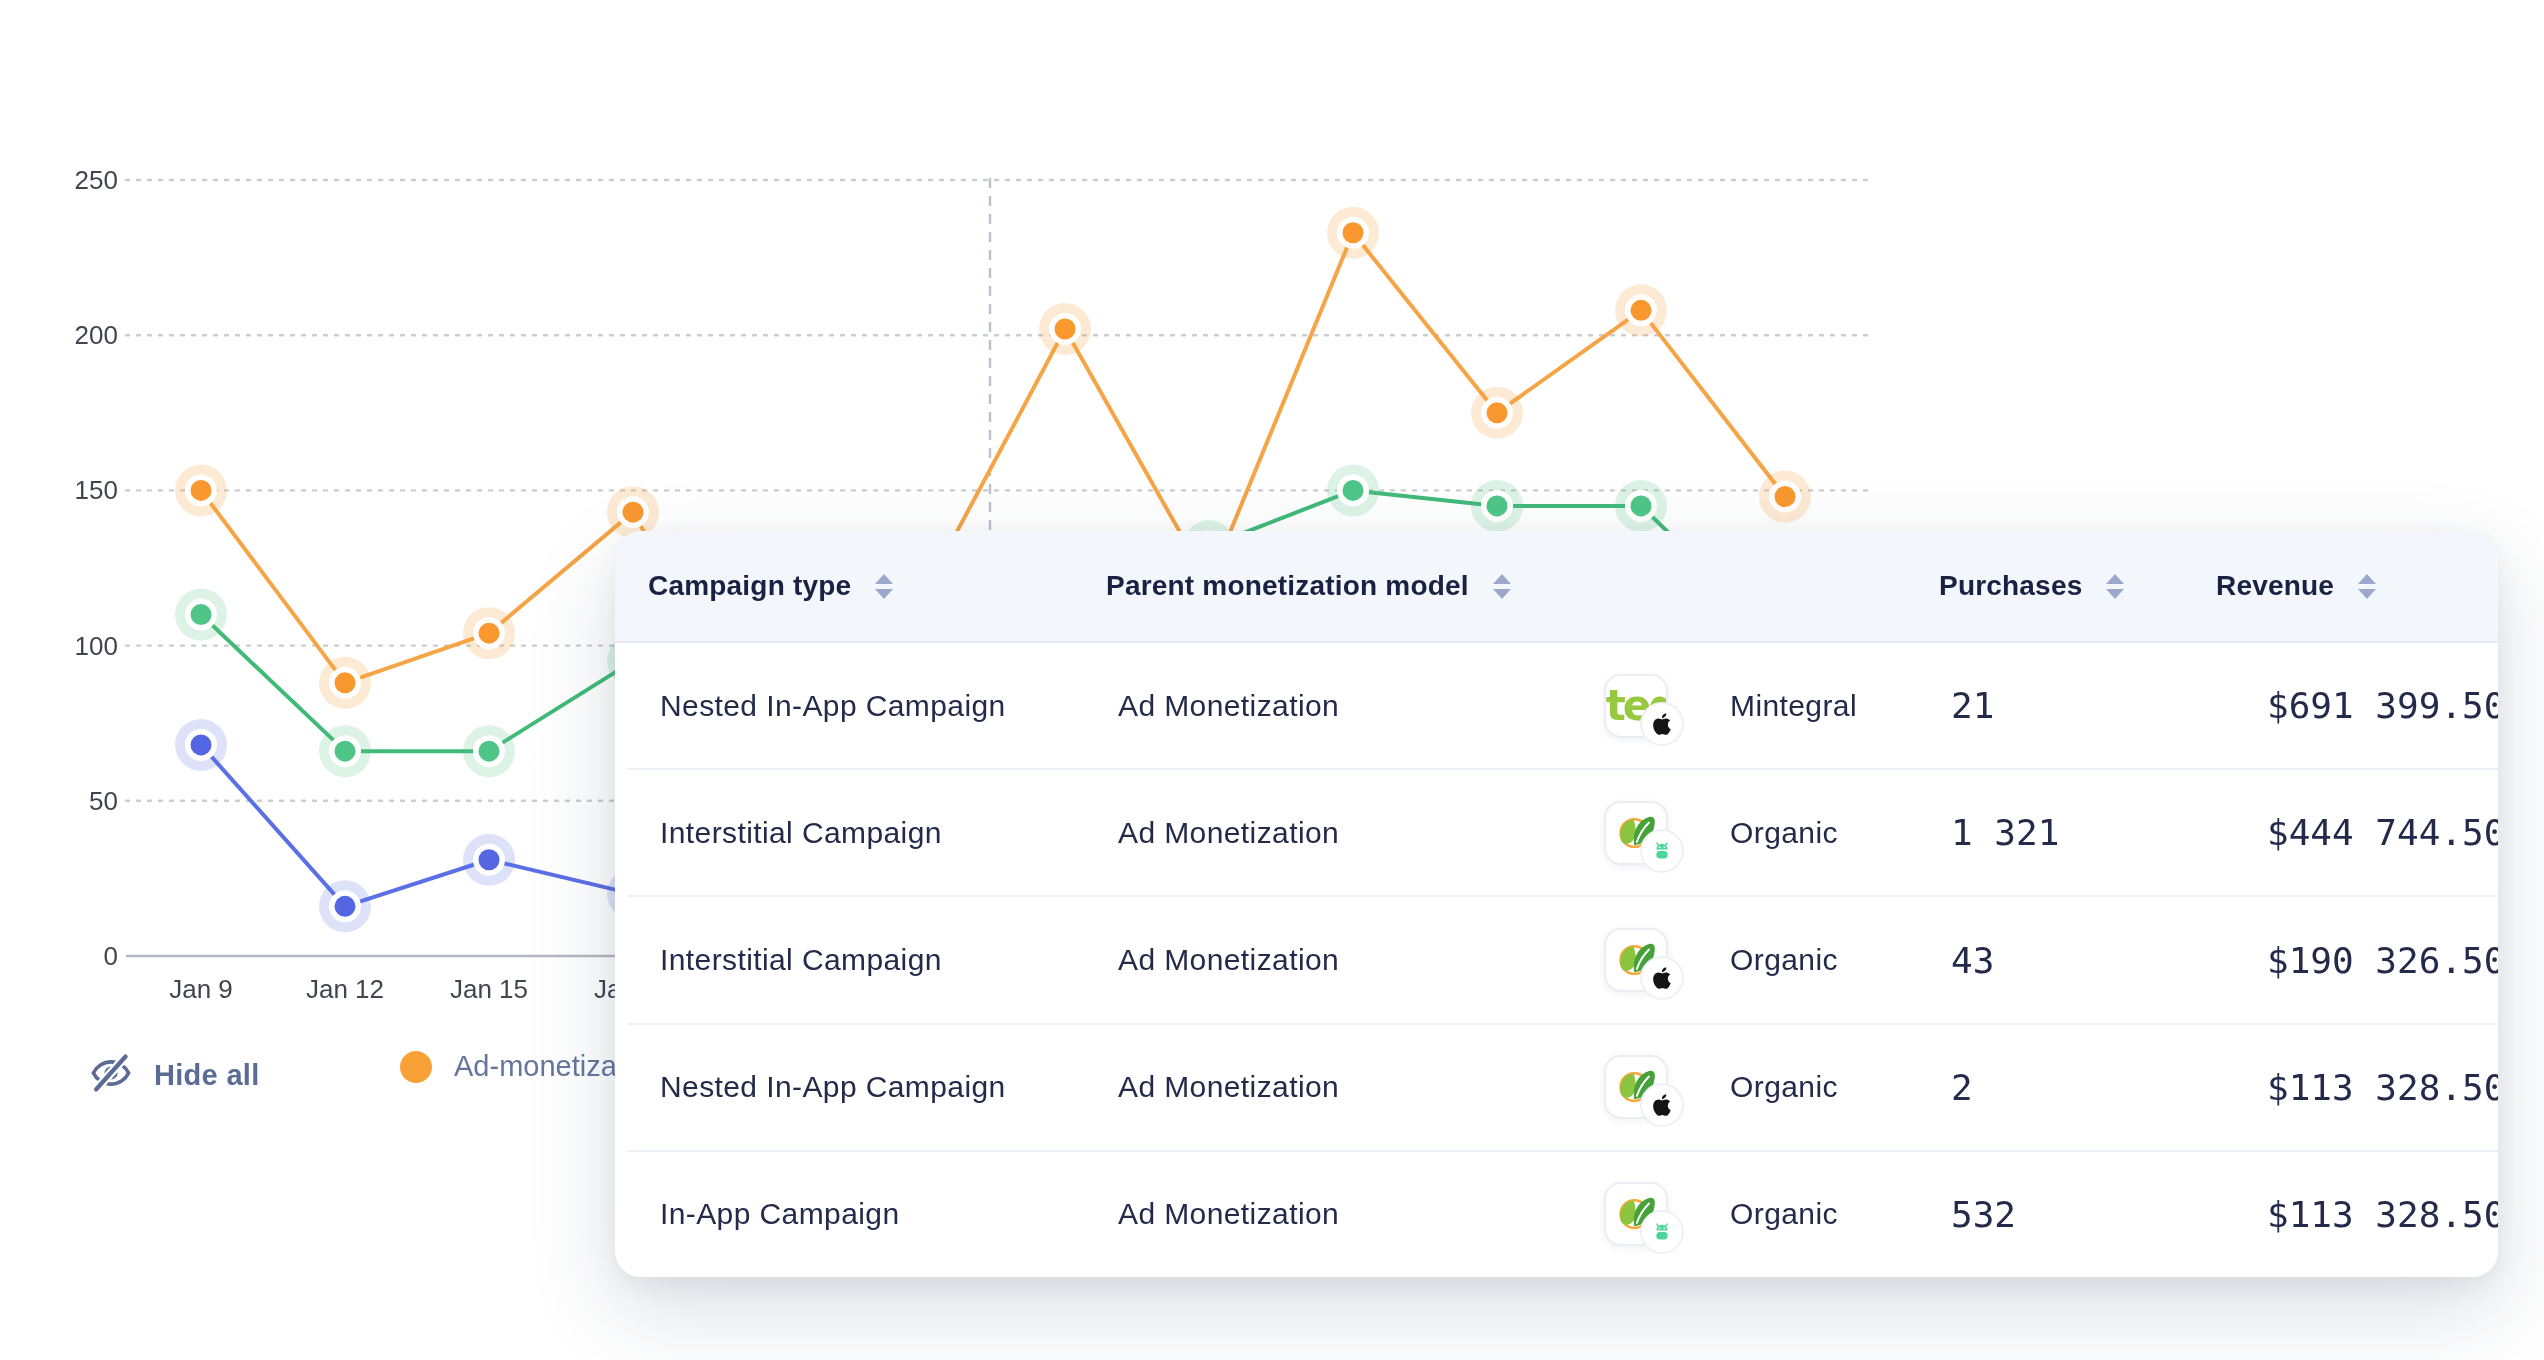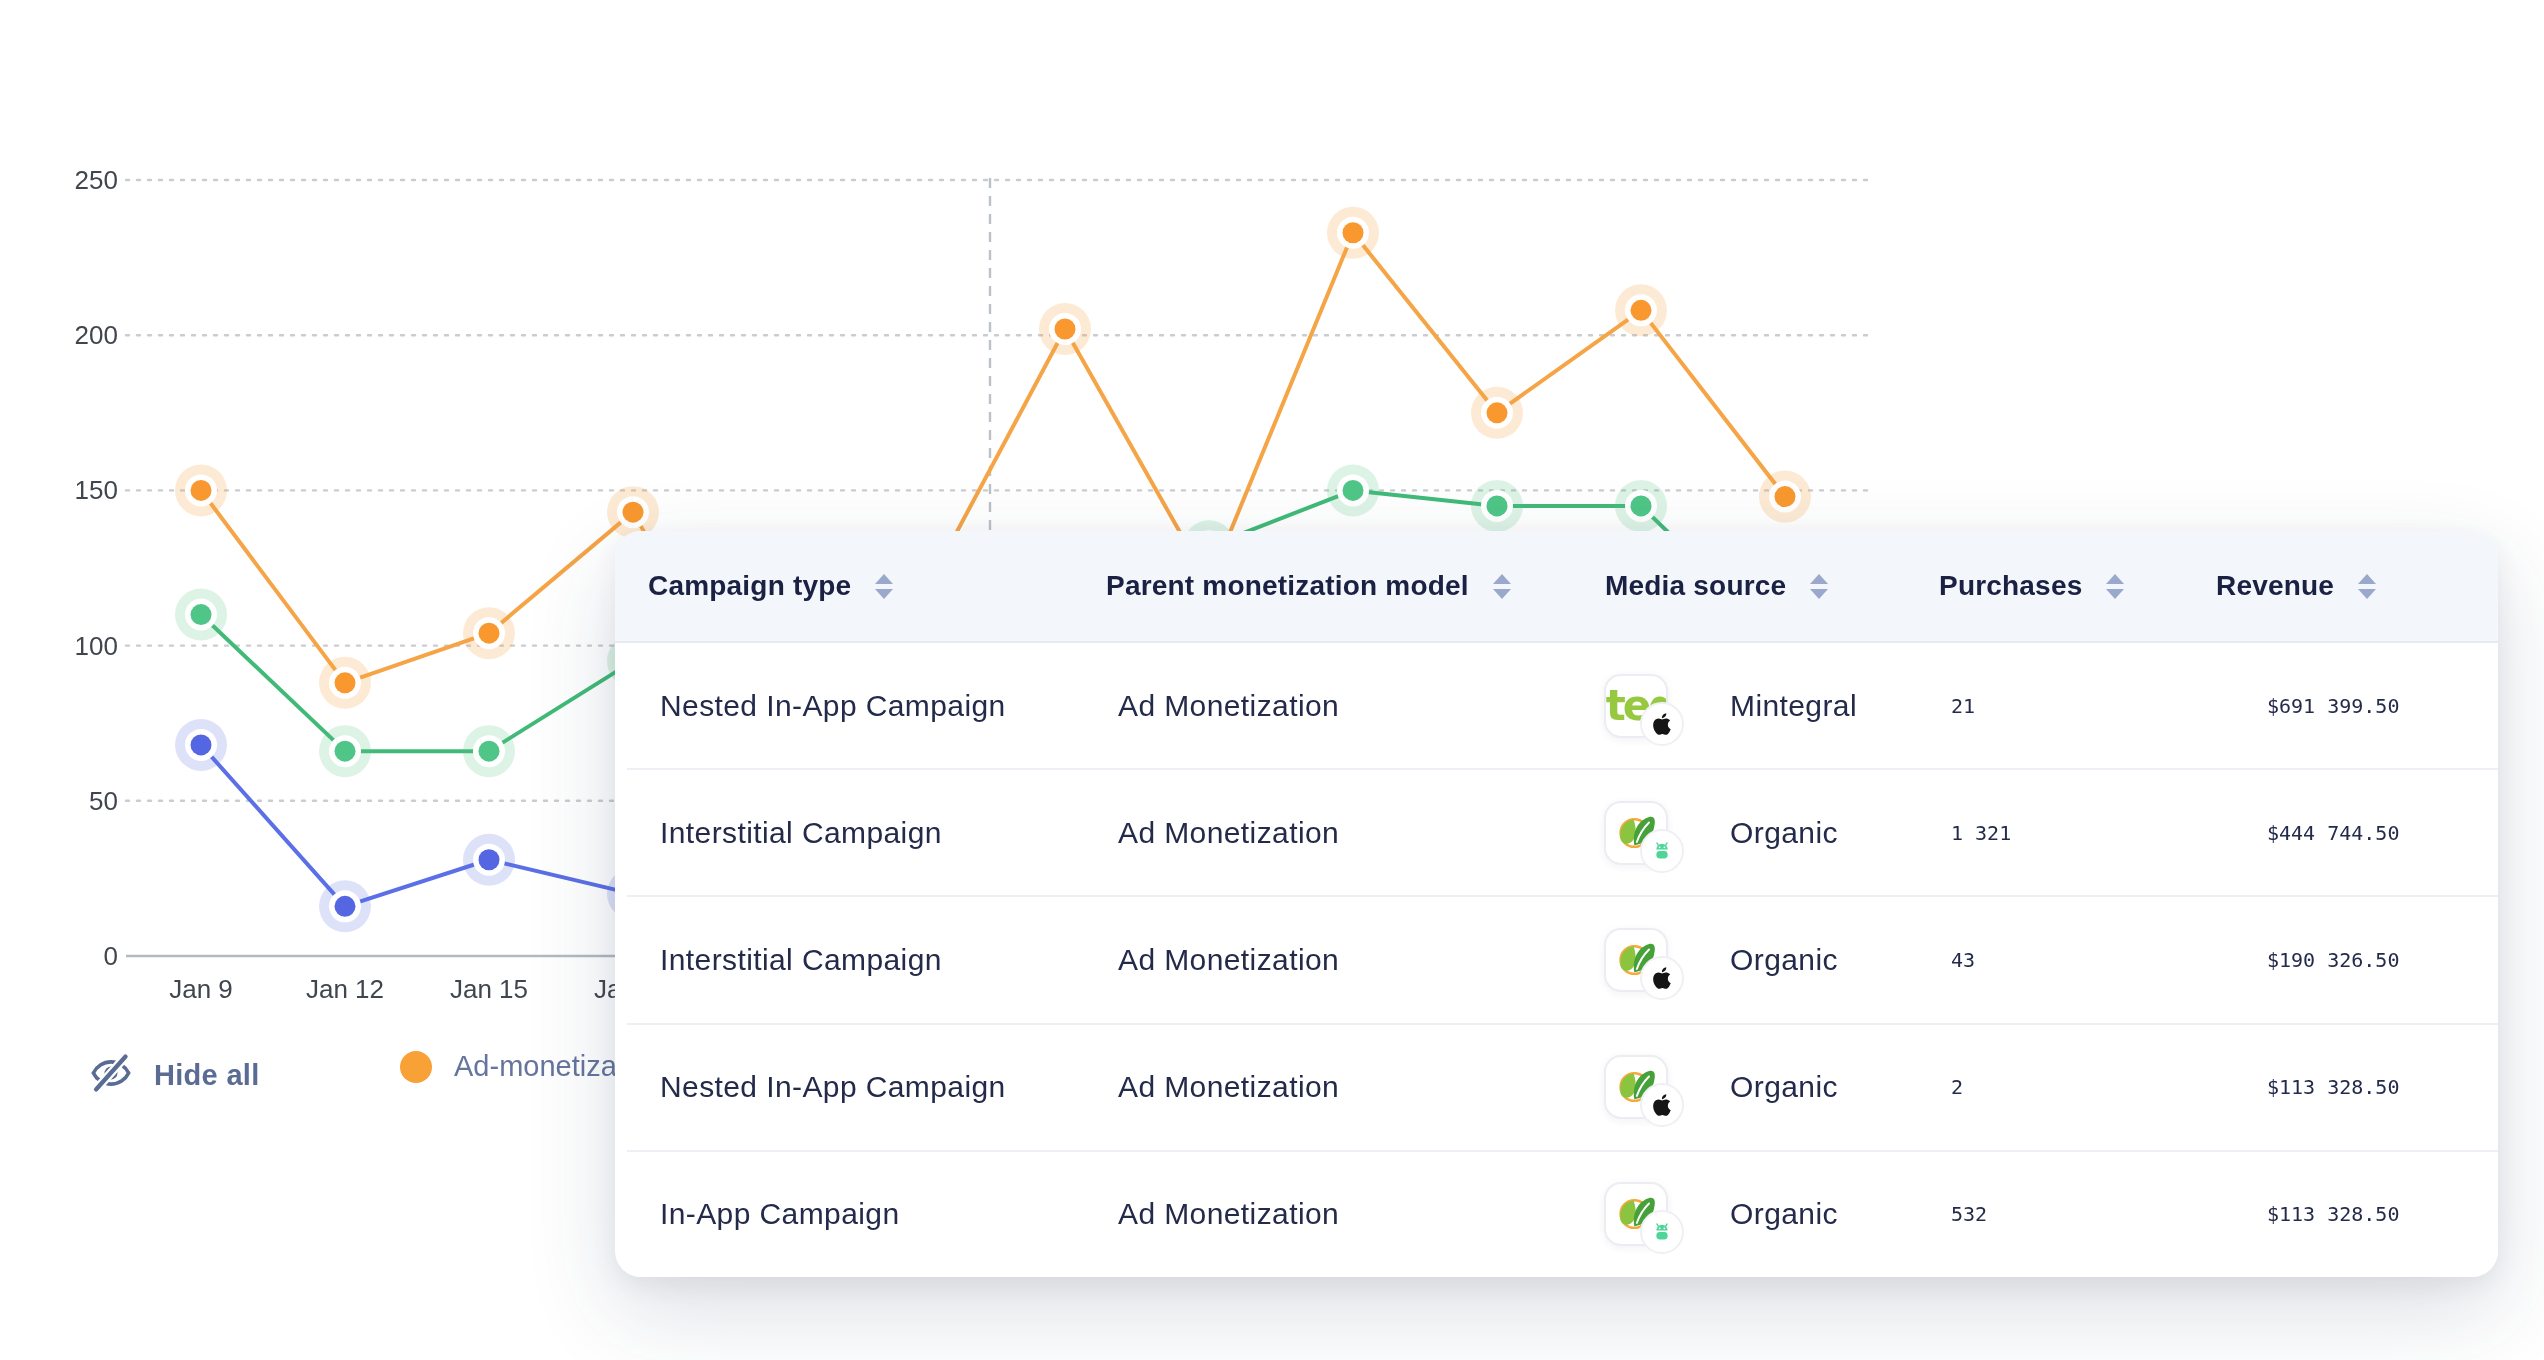--- a/index.html
+++ b/index.html
@@ -25,21 +25,21 @@
   .sort{display:inline-flex;flex-direction:column;gap:5px;margin-left:24px;}
   .sort i{display:block;width:0;height:0;border-left:9px solid transparent;border-right:9px solid transparent;}
   .sort .up{border-bottom:10px solid #9AA9CB;}
   .sort .dn{border-top:10px solid #9AA9CB;}
   .h1{left:33px}.h2{left:491px}.h3{left:990px}.h4{left:1324px}.h5{left:1601px}
   .trow{position:relative;flex:1 1 auto;border-bottom:2px solid #ECEFF3;background:#fff;margin-left:12px;}
   .trow:last-child{border-bottom:none;}
   .cell{position:absolute;top:0;bottom:0;display:flex;align-items:center;color:#242B4A;
         font-size:30px;letter-spacing:.4px;white-space:nowrap;}
   .c1{left:33px}.c2{left:491px}.c3{left:977px}.c4{left:1324px}.c5{left:1640px}
-  .num{font-family:"DejaVu Sans Mono",monospace;font-size:20px;letter-spacing:0;}
+  .num{font-family:"DejaVu Sans Mono",monospace;font-size:36px;letter-spacing:0;}
   
   .iconwrap{position:relative;width:64px;height:64px;flex:0 0 auto;}
   .tile{position:absolute;inset:0;background:#fff;border:2px solid #ECEDF2;border-radius:17px;
         display:flex;align-items:center;justify-content:center;overflow:hidden;
         box-shadow:0 2px 8px rgba(20,30,60,.06);}
   .badge{position:absolute;right:-16px;bottom:-8px;width:40px;height:40px;background:#fff;
          border:2px solid #EEF0F4;border-radius:50%;display:flex;align-items:center;justify-content:center;}
   .mintegral-txt{font-family:"DejaVu Sans",sans-serif;font-weight:bold;color:#96C93F;
                  font-size:42px;letter-spacing:-3px;margin-left:-18px;}
   .mlabel{margin-left:62px;}
@@ -214,27 +214,20 @@
             <i class="dn"></i>
           </span>
       </div>
       <div class="hcell h2">
         <span class="t">Parent monetization model</span>
         <span class="sort">
             <i class="up"></i>
             <i class="dn"></i>
           </span>
       </div>
-      <div class="hcell h3">
-        <span class="t">Media source</span>
-        <span class="sort">
-            <i class="up"></i>
-            <i class="dn"></i>
-          </span>
-      </div>
       <div class="hcell h4">
         <span class="t">Purchases</span>
         <span class="sort">
             <i class="up"></i>
             <i class="dn"></i>
           </span>
       </div>
       <div class="hcell h5">
         <span class="t">Revenue</span>
         <span class="sort">

